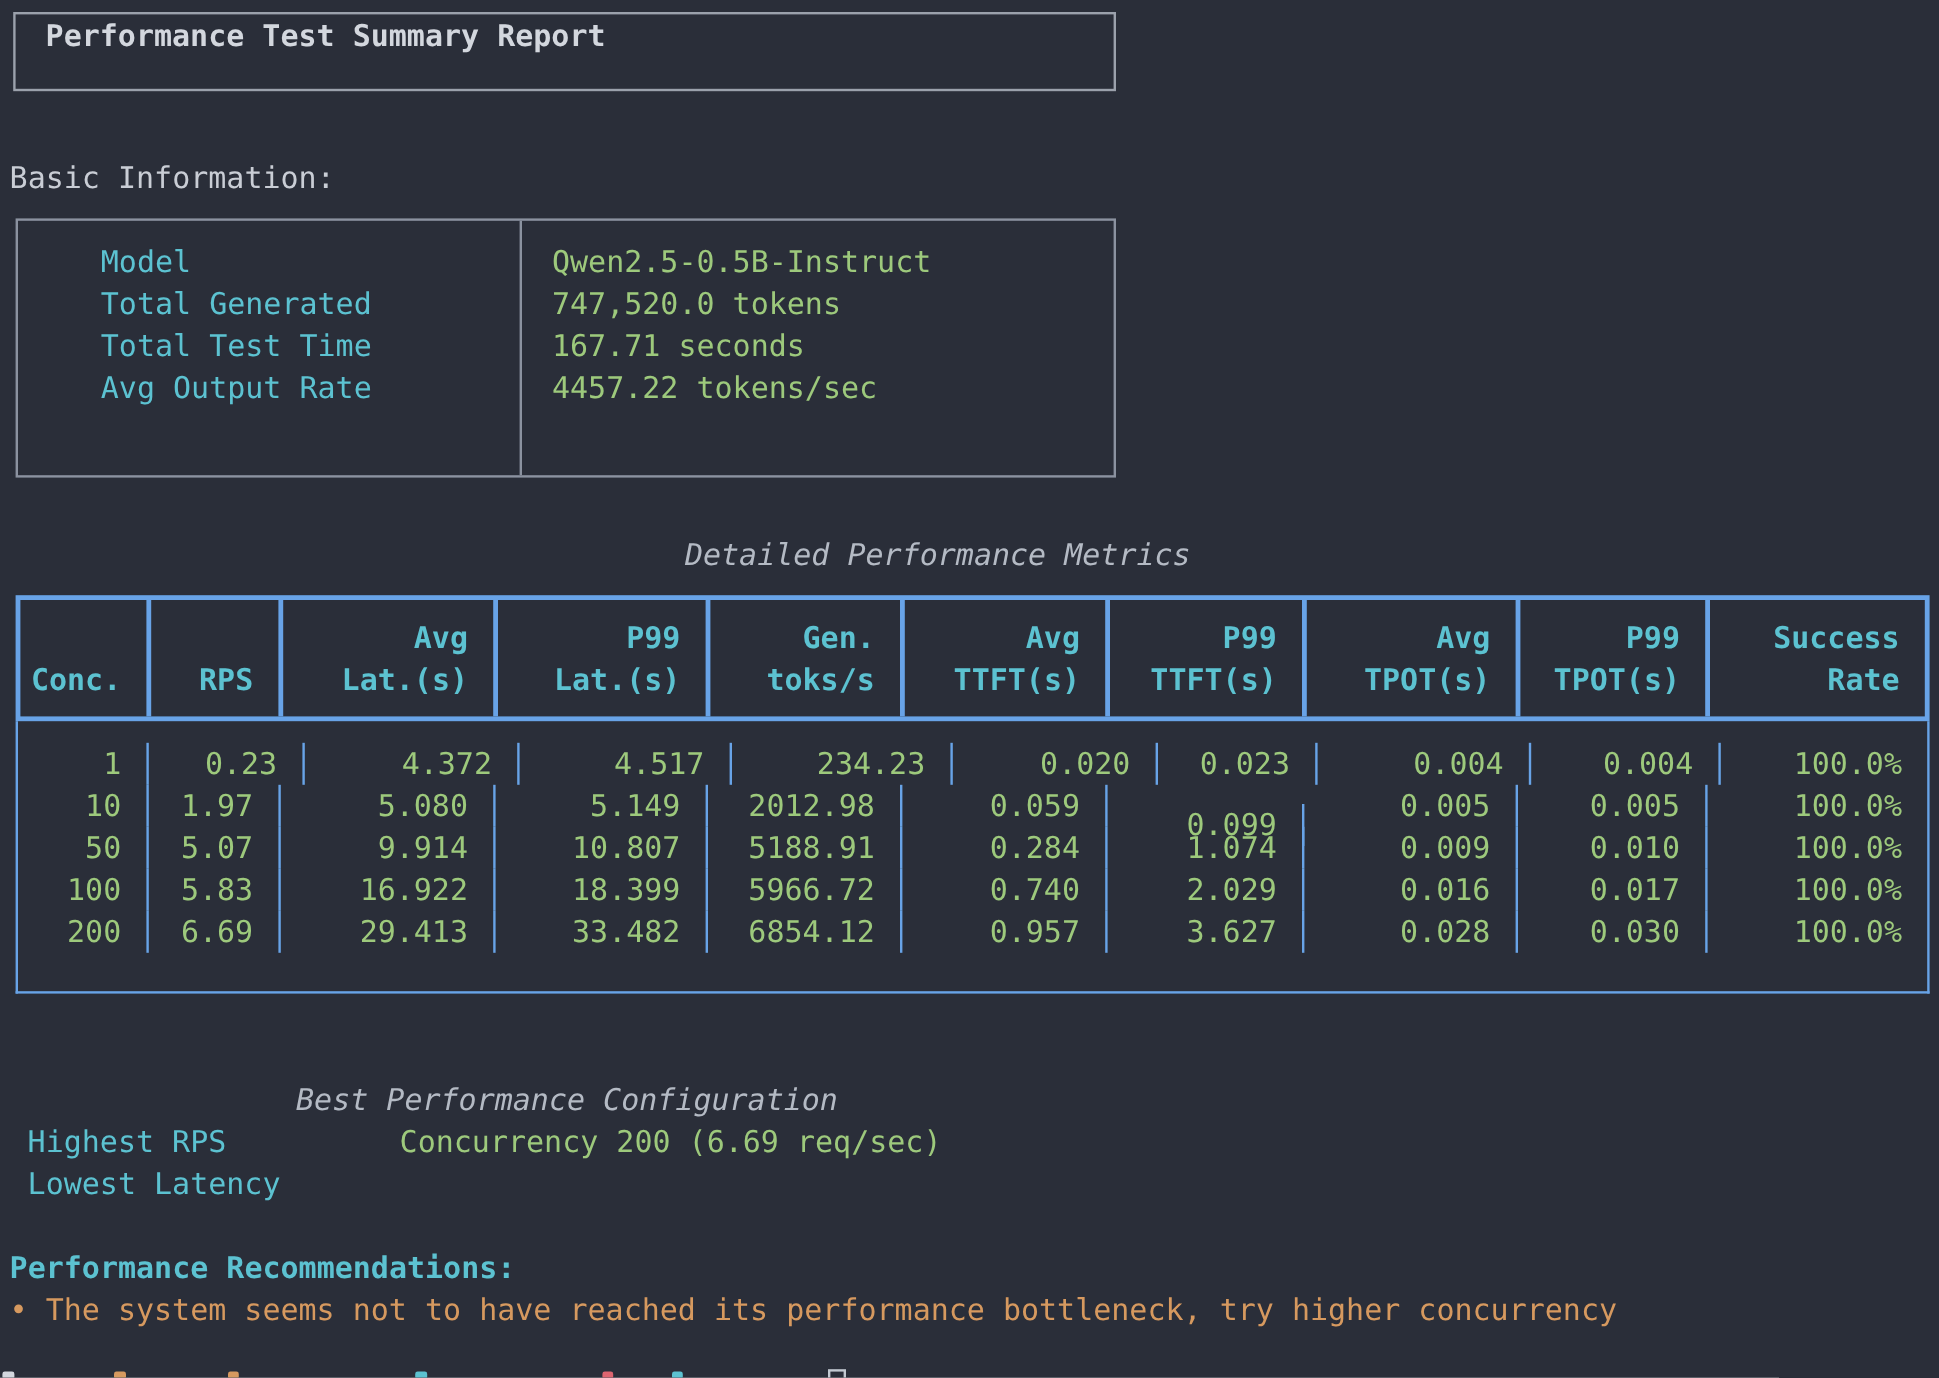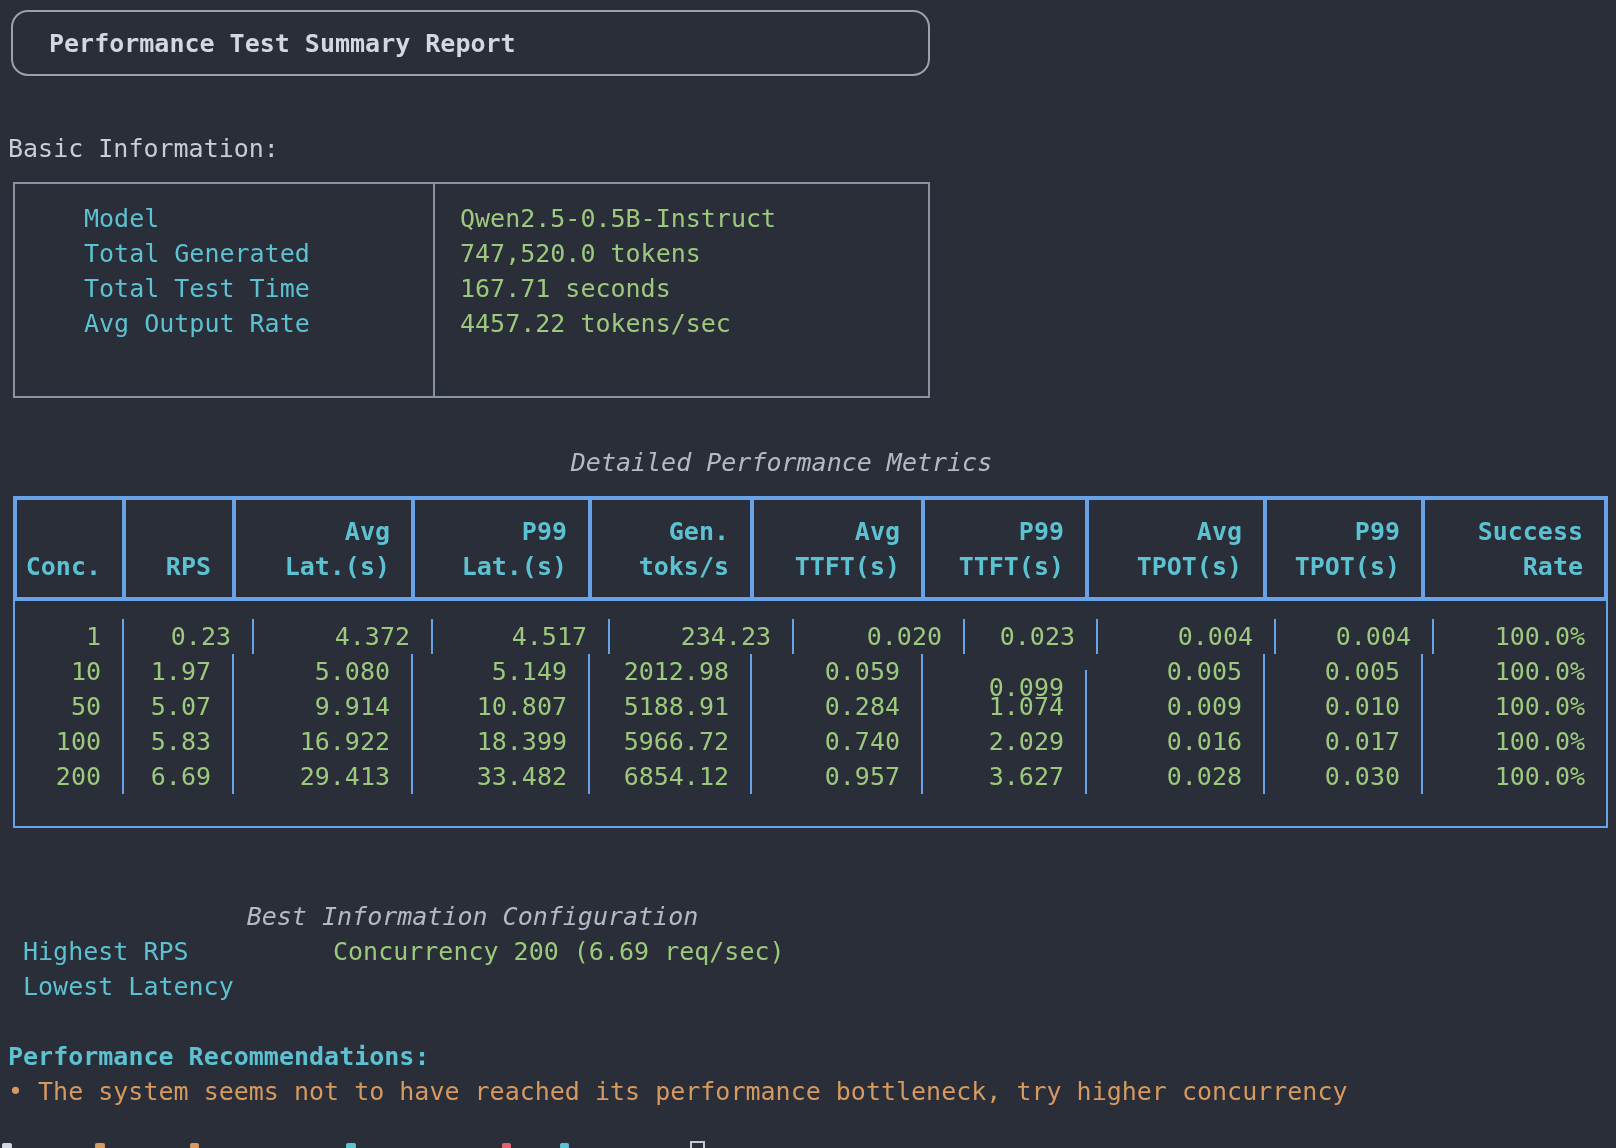--- a/index.html
+++ b/index.html
@@ -8,22 +8,22 @@
     width:1616px;height:1148px;
     overflow:hidden;
     background:#2a2e39;
     font-family:"DejaVu Sans Mono","Liberation Mono",monospace;
     font-size:25px;line-height:35px;
     -webkit-font-smoothing:antialiased;
   }
   
   .title-box{
     position:absolute;left:11px;top:10px;width:919px;height:66px;
-    border:2px solid #9ba1ac;border-radius:17px;
-    display:flex;align-items:center;box-sizing:border-box;padding-left:11px;
+    border:2px solid #9ba1ac;border-radius:0;
+    display:flex;box-sizing:border-box;
   }
   .title-box .t{color:#d3d7de;font-weight:bold;padding-left:25px;}
   
   .basic-heading{position:absolute;left:8px;top:131px;color:#c9cdd5;}
   .info-box{
     position:absolute;left:13px;top:182px;width:917px;height:216px;
     border:2px solid #8b92a0;box-sizing:border-box;
     display:flex;
     padding-left:47px;
   }
@@ -212,21 +212,21 @@
           <div class="bcell" style="width: 162px;">6854.12</div>
           <div class="bcell" style="width: 171px;">0.957</div>
           <div class="bcell" style="width: 164px;">3.627</div>
           <div class="bcell" style="width: 178px;">0.028</div>
           <div class="bcell" style="width: 158px;">0.030</div>
           <div class="bcell" style="width: 179px;">100.0%</div>
         </div>
       </div>
   </div>
 
-  <div class="best-title">Best Information Configuration</div>
+  <div class="best-title">Best Performance Configuration</div>
   <div class="best-rows" id="best-rows">
       <div class="best-row">
         <div class="best-label">Highest RPS</div>
         <div class="best-value">Concurrency 200 (6.69 req/sec)</div>
       </div>
       <div class="best-row">
         <div class="best-label">Lowest Latency</div>
       </div>
     </div>
 

